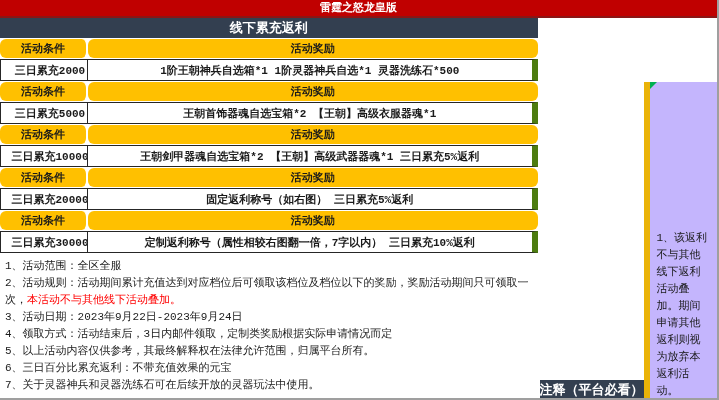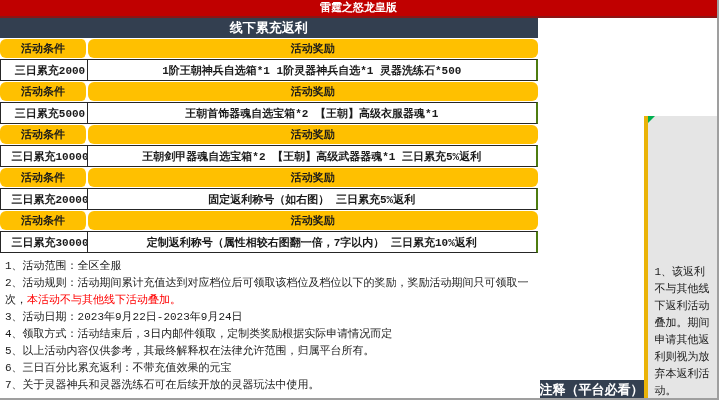--- a/index.html
+++ b/index.html
@@ -30,30 +30,30 @@
     font-size:11px; font-weight:bold; color:#1a1a1a;
     display:flex; align-items:center; justify-content:center;
     white-space:nowrap; overflow:hidden;
   }
   .row.yellow { height:21px; background:#ffffff; padding:1px 0; }
   .row.yellow .cell { background:#ffc000; height:100%;border-radius:6px; }
   .row.yellow .c1 { border-right:2px solid #ffffff; }
   .row.white { height:22px; background:#ffffff; }
   .row.white .cell { border-top:1px solid #262626; border-bottom:1px solid #262626; }
   .row.white .c1 { border-left:1px solid #262626; border-right:1px solid #262626;padding-left:12px; }
-  .row.white .c2 { border-right:2px solid #4d7c0f; }
+  .row.white .c2 { border-right:6px solid #4d7c0f; }
   .notes {
     flex:1; background:#ffffff; padding:5px 8px 12px 5px;
     font-size:11px; line-height:17px; color:#1a1a1a;
   }
   .note-line { margin:0; }
   .red-text { color:#ff0000; }
   .right-body {
-    flex:1; position:relative; background:#e5e5e5;
-    border-left:4px solid #eab308;
+    flex:1; position:relative; background:#c4b5fd;
+    border-left:6px solid #eab308;
   }
   .comment-triangle {
     position:absolute; top:0; left:0; width:0; height:0;
     border-top:7px solid #00b050; border-right:7px solid transparent;
   }
   .right-note {
     margin-top:148px; padding:0 7px; font-size:11px; line-height:17px; color:#1a1a1a;
   }
 </style>
 </head>

